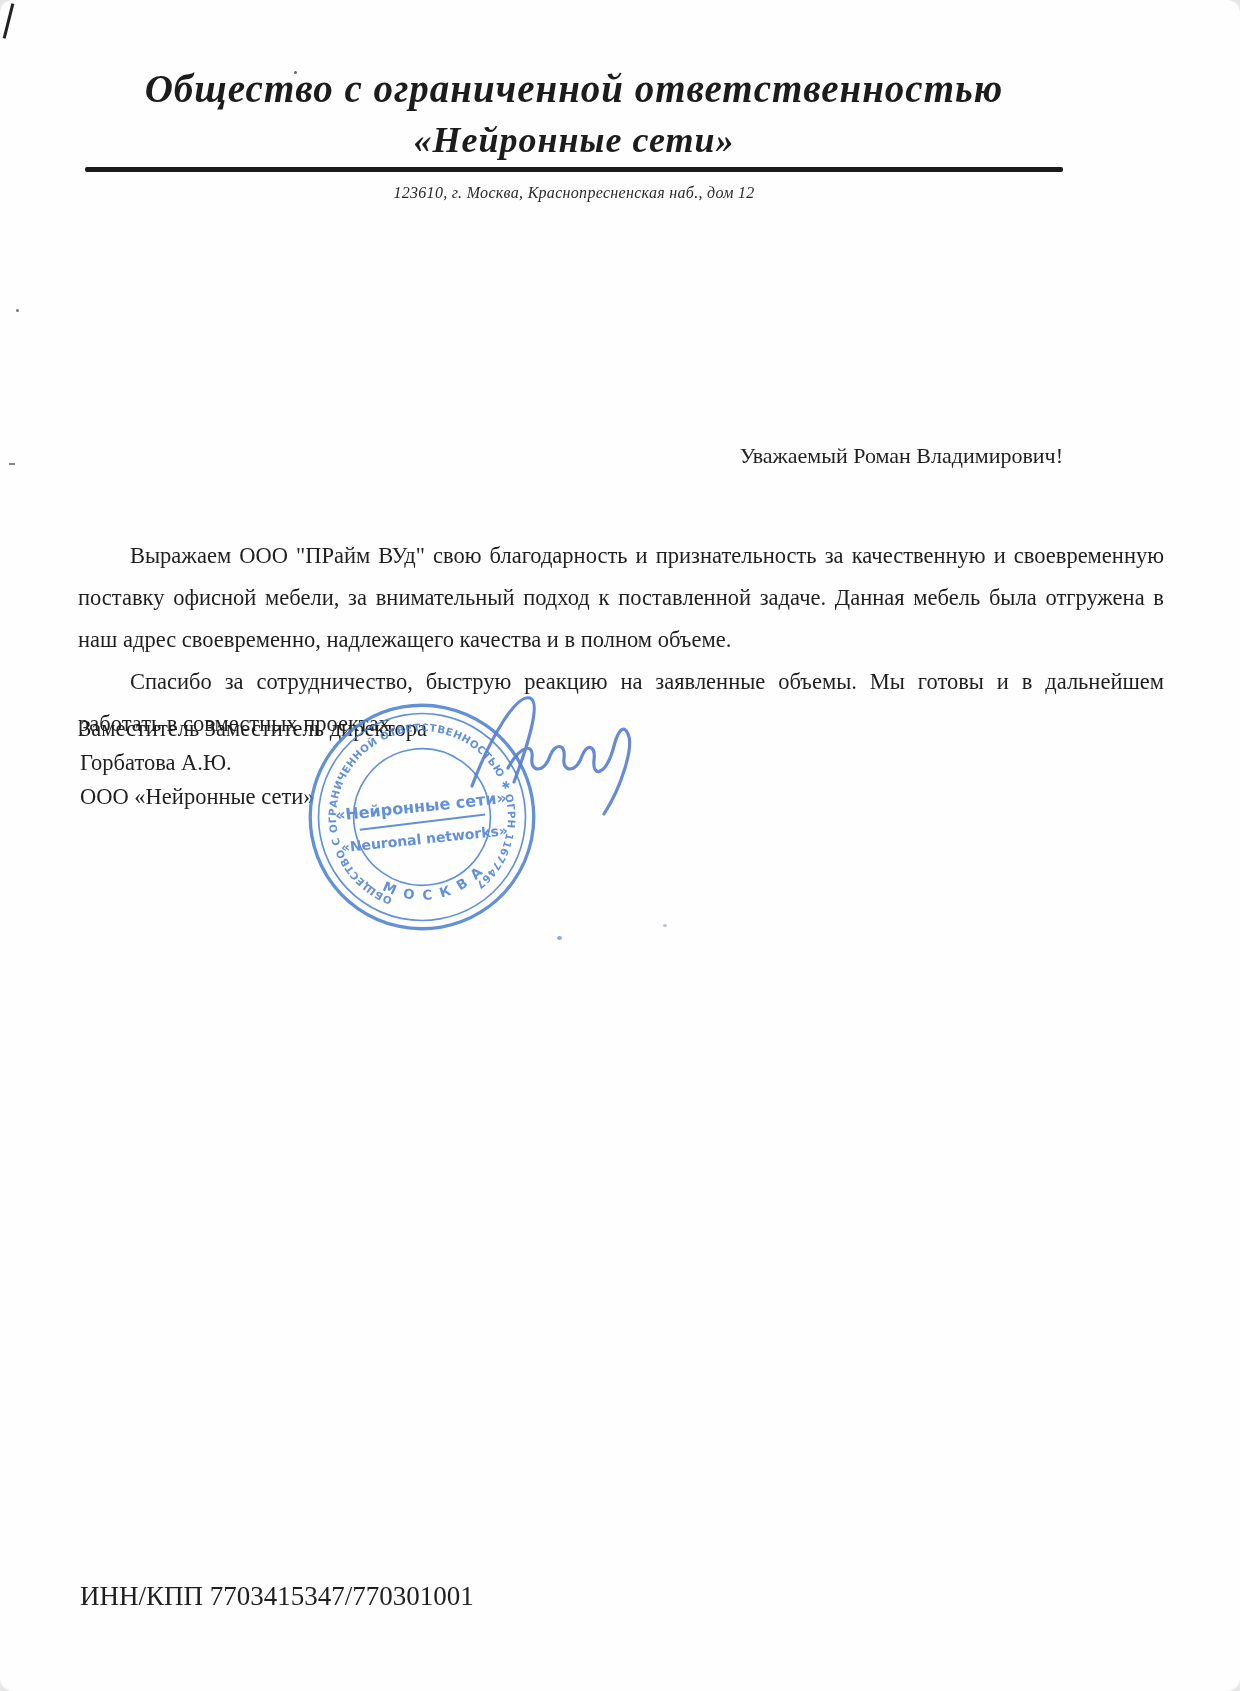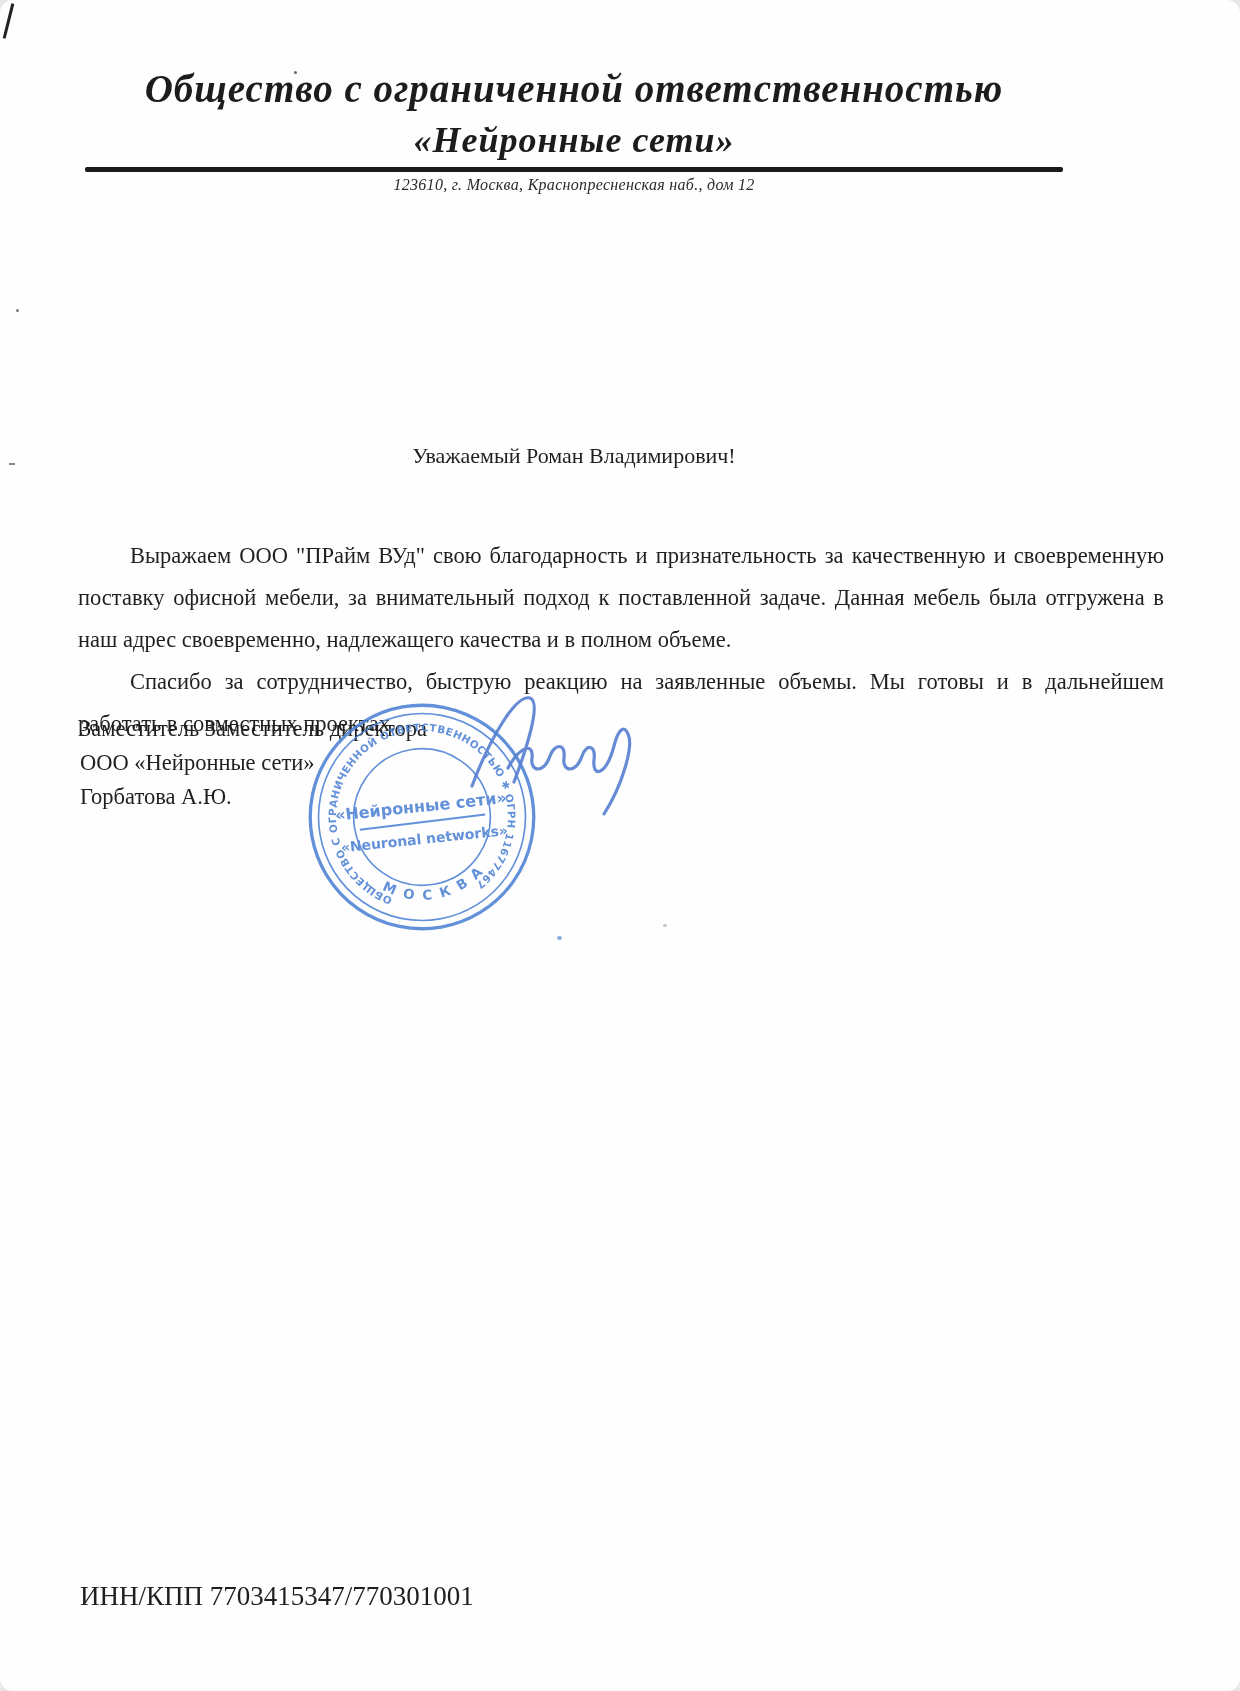--- a/index.html
+++ b/index.html
@@ -19,27 +19,27 @@
   .org-line1 {
     font-style:italic; font-weight:bold; font-size:39px; letter-spacing:1px;
     color:#1c1c1c; white-space:nowrap;
   }
   .org-line2 {
     font-style:italic; font-weight:bold; font-size:36px; letter-spacing:1px;
     color:#1c1c1c; margin-top:8px;
   }
   .header-rule { height:5px; background:#1b1b1b; margin-top:6px; border-radius:2px; }
   .header-address {
-    font-style:italic; font-size:16px; color:#2a2a2a; margin-top:4px; letter-spacing:.3px;
+    font-style:italic; font-size:16px; color:#2a2a2a; margin-top:12px; letter-spacing:.3px;
   }
 
   
   .salutation {
     position:absolute; left:85px; top:443px; width:978px;
-    text-align:center; font-size:22px; color:#1f1f1f;
+    text-align:right; font-size:22px; color:#1f1f1f;
   }
 
   
   .body-text {
     position:absolute; left:78px; top:535px; width:1086px;
     font-size:22.5px; line-height:1.87; text-align:justify; color:#1f1f1f;
   }
   .body-text p { margin:0; text-indent:52px; }
 
   
@@ -95,22 +95,22 @@
 
   <div class="salutation">Уважаемый Роман Владимирович!</div>
 
   <div class="body-text">
     <p>Выражаем ООО "ПРайм ВУд" свою благодарность и признательность за качественную и своевременную поставку офисной мебели, за внимательный подход к поставленной задаче. Данная мебель была отгружена в наш адрес своевременно, надлежащего качества и в полном объеме.</p>
     <p>Спасибо за сотрудничество, быструю реакцию на заявленные объемы. Мы готовы и в дальнейшем работать в совместных проектах.</p>
   </div>
 
   <div class="signoff">
     <div>Заместитель Заместитель директора</div>
+    <div>Горбатова А.Ю.</div>
     <div>ООО «Нейронные сети»</div>
-    <div>Горбатова А.Ю.</div>
   </div>
 
   <svg class="stamp" viewBox="0 0 230 230">
     <defs>
       <path id="ringPath" d="M 73.5,186.9 A 83,83 0 1 1 156.5,186.9" fill="none"></path>
       <path id="cityPath" d="M 69.1,180.5 A 80,80 0 0 0 160.9,180.5" fill="none"></path>
     </defs>
     <g transform="rotate(-10 115 115)">
       <circle cx="115" cy="115" r="108" fill="none" stroke-width="3.2" stroke="#4d82d4"></circle>
       <circle cx="115" cy="115" r="100" fill="none" stroke-width="1.6" stroke="#4d82d4"></circle>

